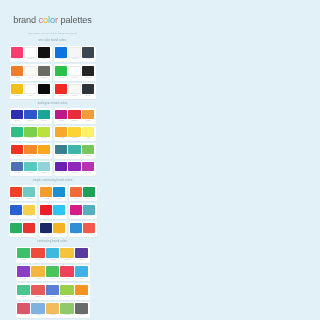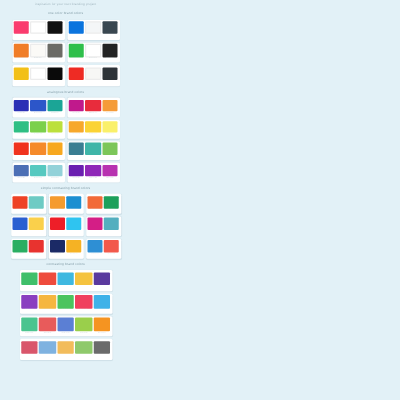--- a/index.html
+++ b/index.html
@@ -108,20 +108,23 @@
   .s4 .card{width:74px;}
   .s4 .sw{height:10.5px;}
 
   .sec{margin-bottom:1px;}
 </style>
 </head>
 <body>
 
 <div id="page">
 
+  <h1 class="title">
+    <span class="w">brand&nbsp;</span><span class="c1">c</span><span class="c2">o</span><span class="c3">l</span><span class="c4">o</span><span class="c5">r</span><span class="w">&nbsp;palettes</span>
+  </h1>
 
   <div class="subtitle">inspiration for your next branding project</div>
 
   <div id="sections">
       <div class="sec">
         <div class="sec-head">one color brand colors</div>
         <div class="grid s1">
           <div class="card">
             <div class="sw-wrap">
               <div class="sw" style="background: rgb(250, 60, 110);"></div>

